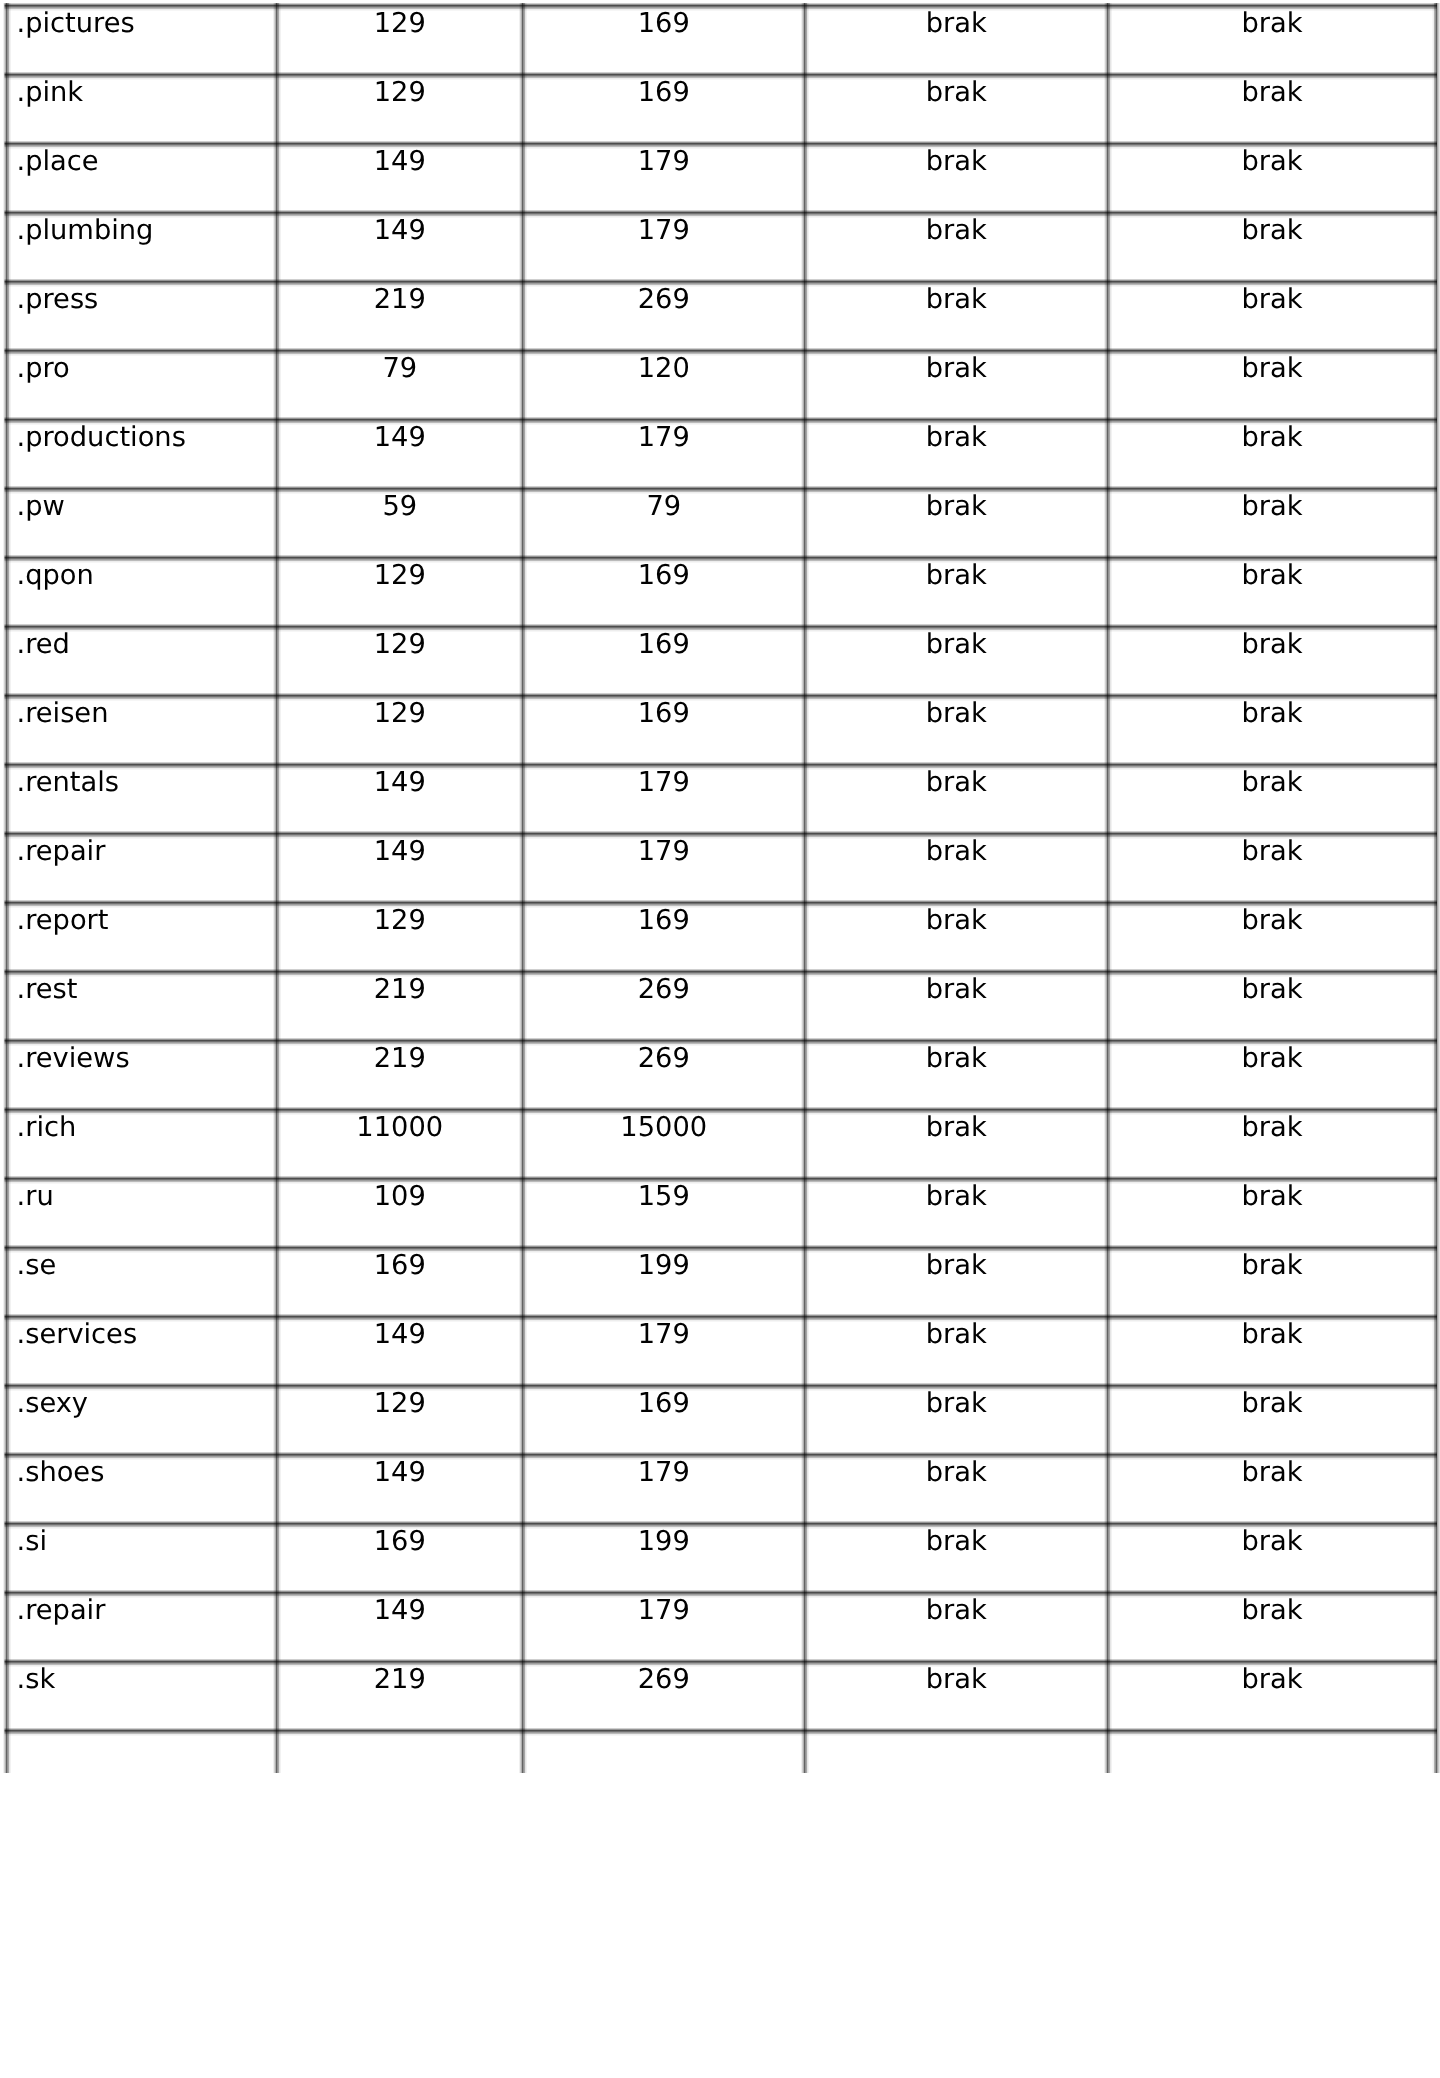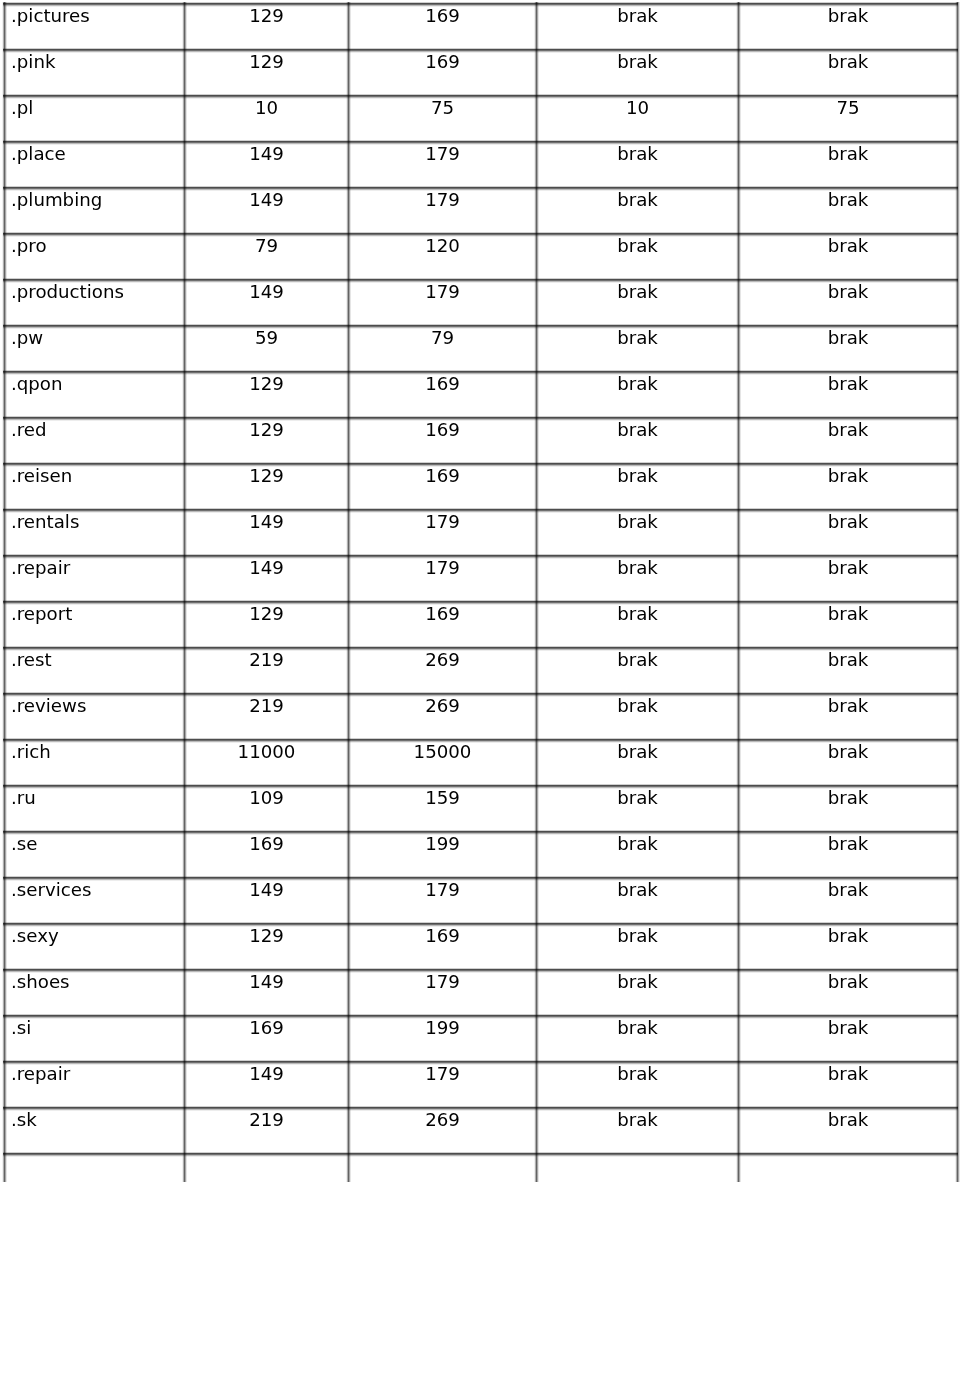--- a/index.html
+++ b/index.html
@@ -365,37 +365,20 @@
           </td>
           <td class="num">
             <span class="cell-inner">brak</span>
           </td>
           <td class="num">
             <span class="cell-inner">brak</span>
           </td>
         </tr>
         <tr>
           <td class="tld">
-            <span class="cell-inner">.pl</span>
-          </td>
-          <td class="num">
-            <span class="cell-inner">10</span>
-          </td>
-          <td class="num">
-            <span class="cell-inner">75</span>
-          </td>
-          <td class="num">
-            <span class="cell-inner">10</span>
-          </td>
-          <td class="num">
-            <span class="cell-inner">75</span>
-          </td>
-        </tr>
-        <tr>
-          <td class="tld">
             <span class="cell-inner">.place</span>
           </td>
           <td class="num">
             <span class="cell-inner">149</span>
           </td>
           <td class="num">
             <span class="cell-inner">179</span>
           </td>
           <td class="num">
             <span class="cell-inner">brak</span>
@@ -406,20 +389,37 @@
         </tr>
         <tr>
           <td class="tld">
             <span class="cell-inner">.plumbing</span>
           </td>
           <td class="num">
             <span class="cell-inner">149</span>
           </td>
           <td class="num">
             <span class="cell-inner">179</span>
+          </td>
+          <td class="num">
+            <span class="cell-inner">brak</span>
+          </td>
+          <td class="num">
+            <span class="cell-inner">brak</span>
+          </td>
+        </tr>
+        <tr>
+          <td class="tld">
+            <span class="cell-inner">.press</span>
+          </td>
+          <td class="num">
+            <span class="cell-inner">219</span>
+          </td>
+          <td class="num">
+            <span class="cell-inner">269</span>
           </td>
           <td class="num">
             <span class="cell-inner">brak</span>
           </td>
           <td class="num">
             <span class="cell-inner">brak</span>
           </td>
         </tr>
         <tr>
           <td class="tld">

